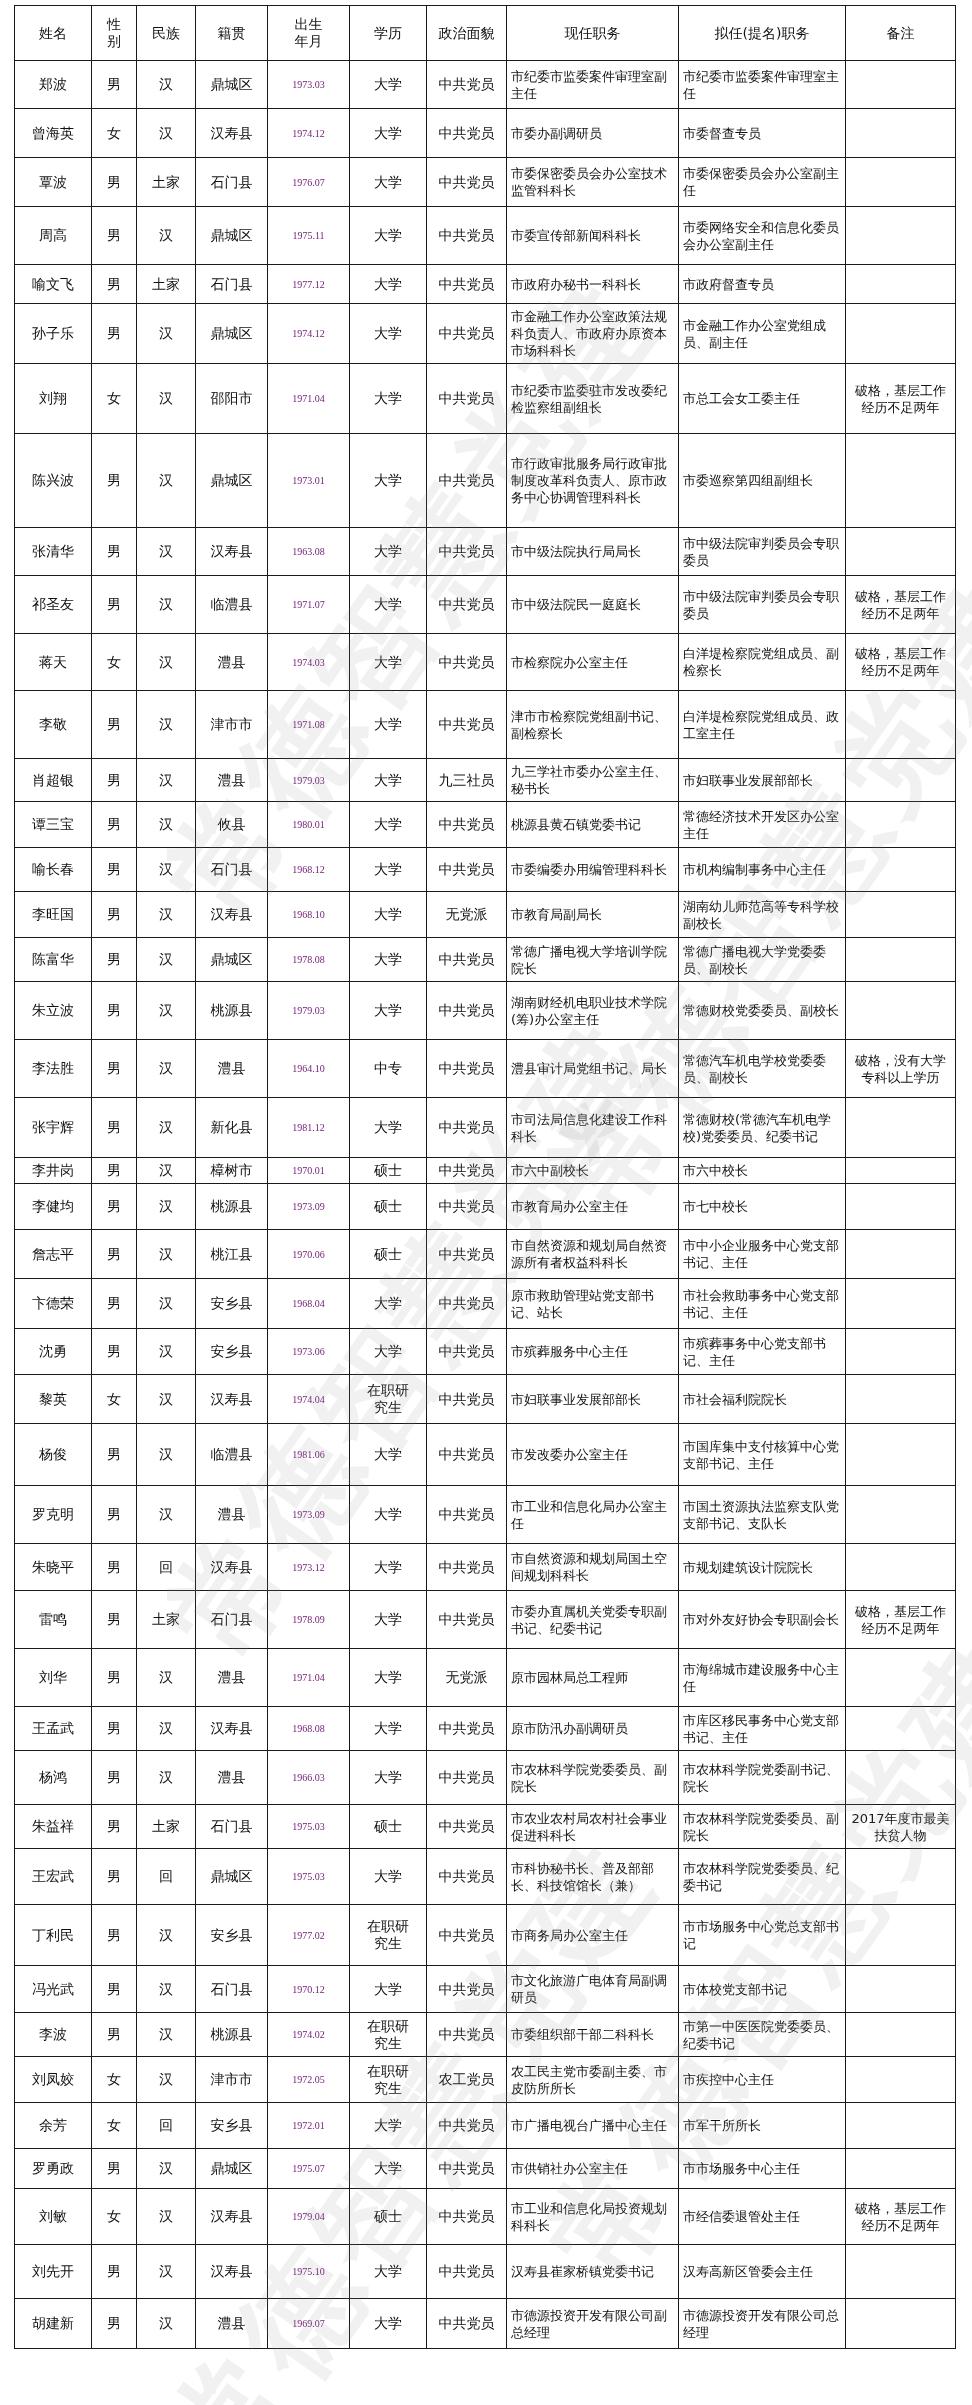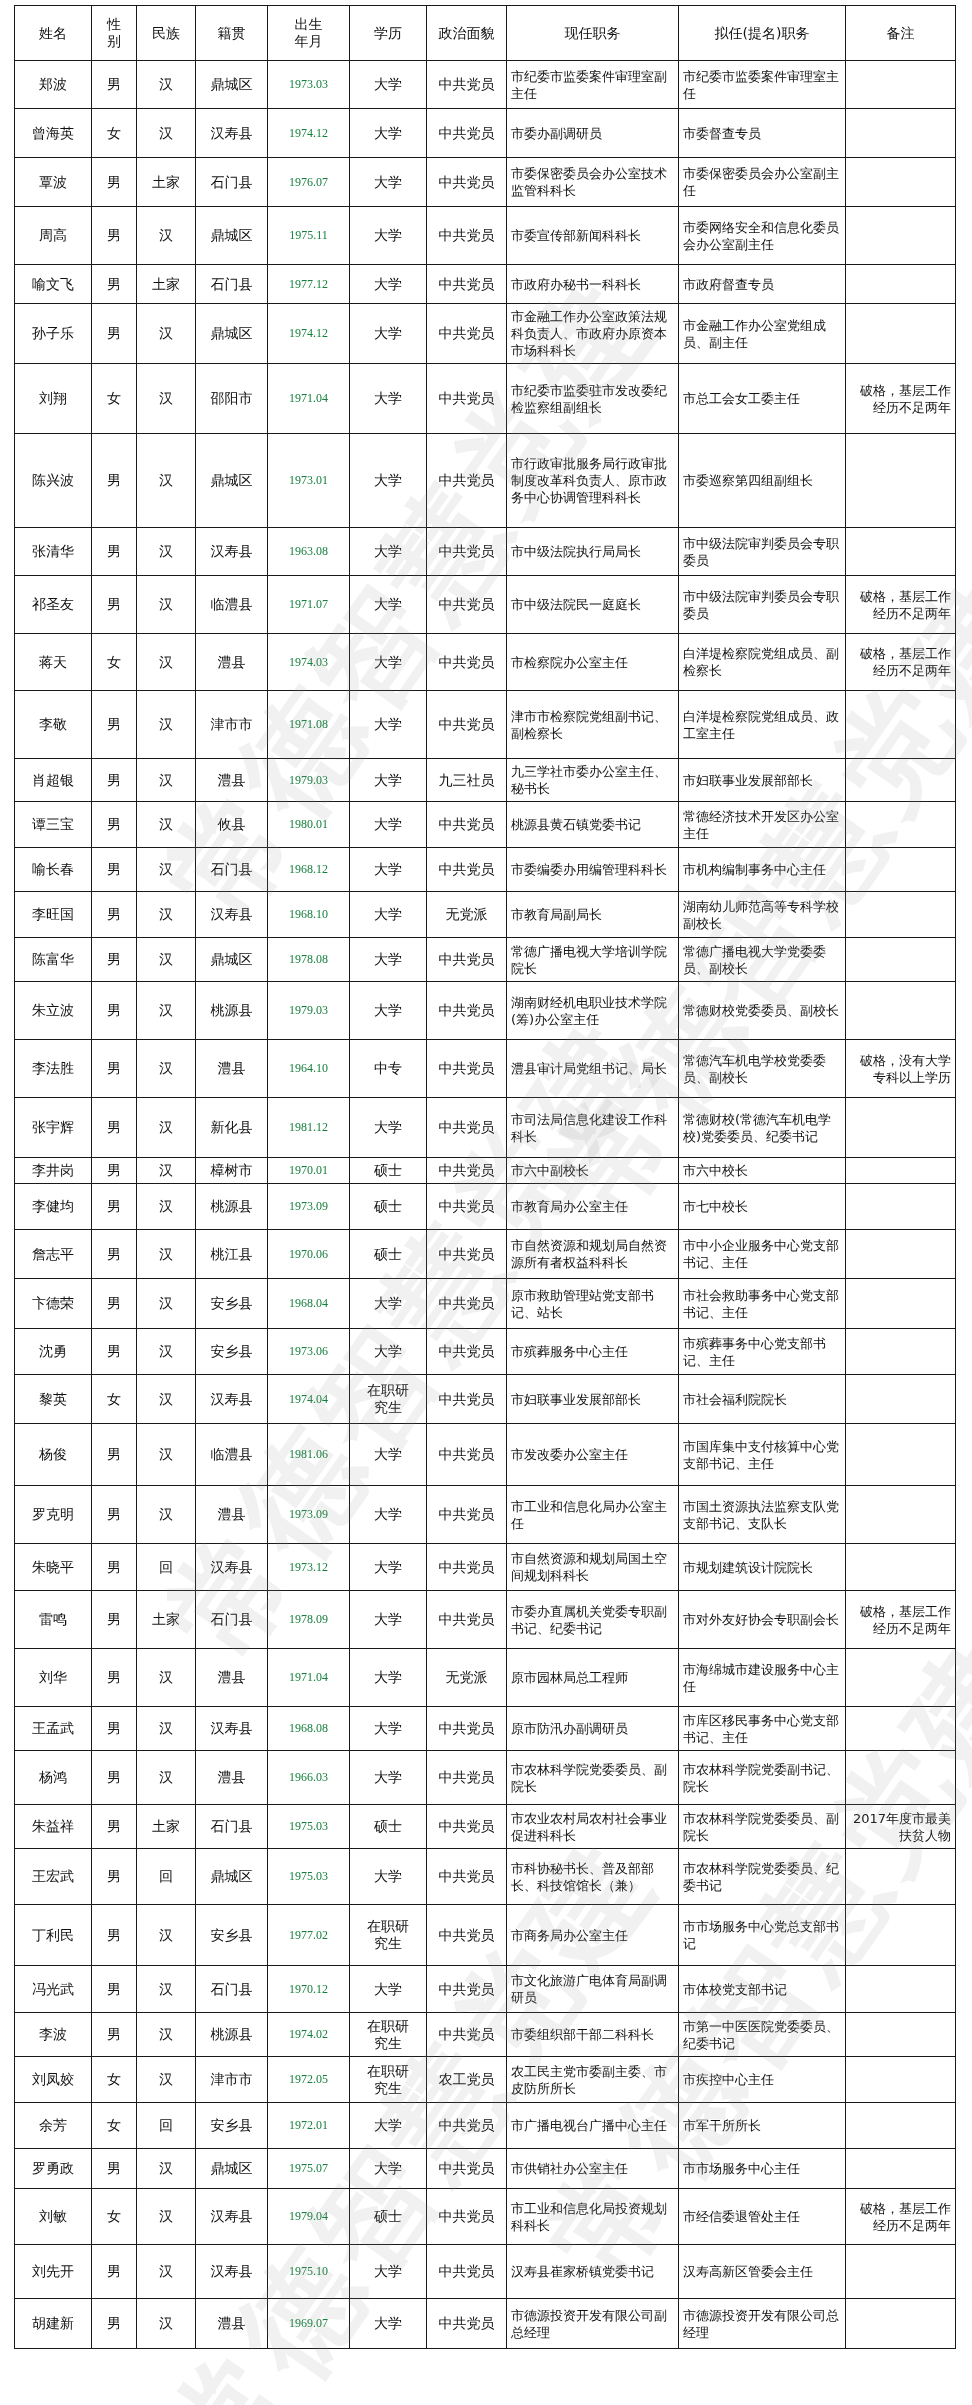--- a/index.html
+++ b/index.html
@@ -2,23 +2,23 @@
 <html><head>
 <meta charset="utf-8">
 <style>
   html, body { margin: 0; padding: 0; background: #ffffff; }
   body { width: 972px; height: 2405px; position: relative; overflow: hidden; font-family: "DejaVu Sans", "Liberation Sans", sans-serif; color: #111; }
   .wm { position: absolute; left: 0; top: 0; width: 972px; height: 2405px; pointer-events: none; overflow: hidden; z-index: 2; }
   .wm span { position: absolute; font-size: 118px; font-weight: bold; color: rgba(150,150,150,0.13); transform: rotate(-55deg); white-space: nowrap; letter-spacing: 6px; }
   table { position: absolute; left: 14px; top: 5px; border-collapse: collapse; table-layout: fixed; z-index: 1; }
   td, th { border: 1.5px solid #1a1a1a; font-size: 13px; line-height: 17px; padding: 0 4px; font-weight: normal; vertical-align: middle; overflow: hidden; }
   th { text-align: center; font-size: 14px; }
-  td.c { text-align: right; }
+  td.c { text-align: center; }
   td.l { text-align: left; }
-  td.d { text-align: center; font-family: "Liberation Serif", serif; font-size: 12px; color: #15803d; }
+  td.d { text-align: center; font-family: "Liberation Serif", serif; font-size: 10px; color: #701a75; }
   td.n { text-align: center; font-size: 14px; }
 </style>
 </head>
 <body>
 
 <div class="wm">
   <span style="left:40px; top:520px;">常德智慧党建</span>
   <span style="left:420px; top:820px;">常德智慧党建</span>
   <span style="left:40px; top:1260px;">常德智慧党建</span>
   <span style="left:420px; top:1880px;">常德智慧党建</span>

